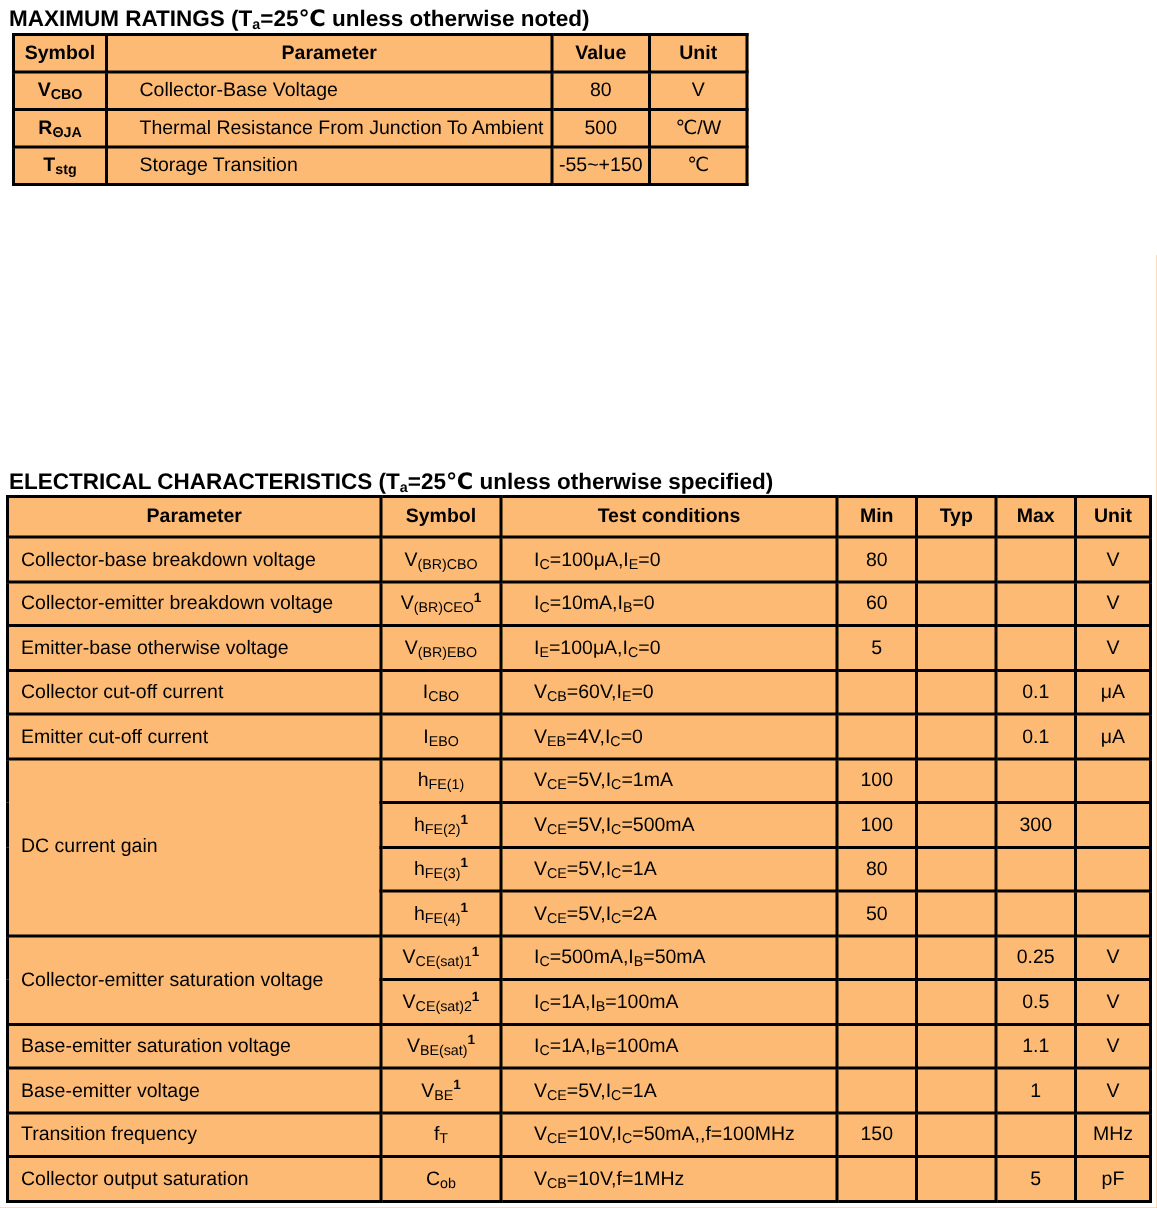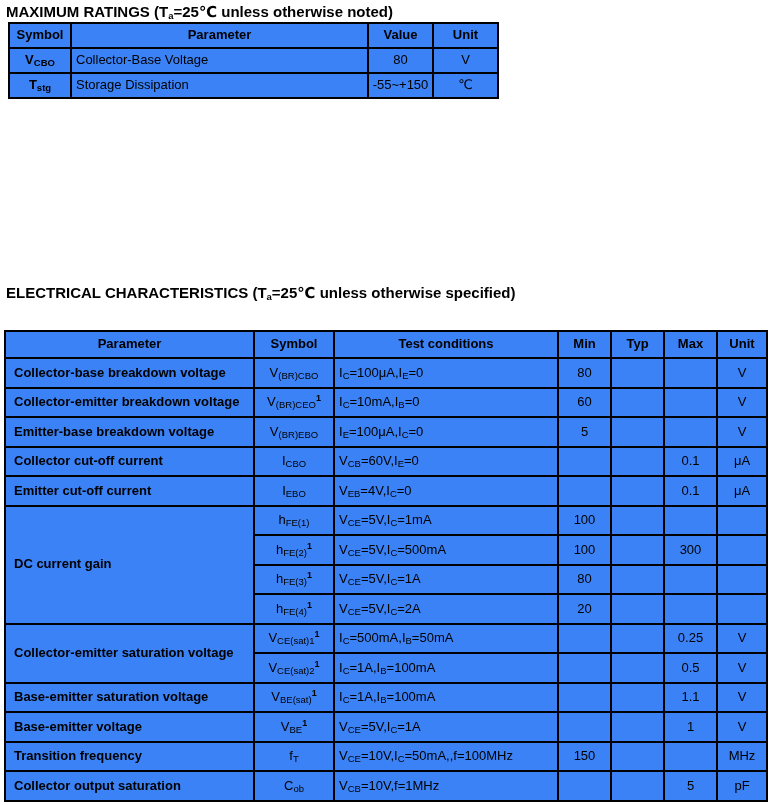--- a/index.html
+++ b/index.html
@@ -5,40 +5,40 @@
   html,body{margin:0;padding:0;}
   body{
     width:771px;height:805px;background:#ffffff;color:#000;
     font-family:"Liberation Sans","DejaVu Sans",sans-serif;
     position:relative;overflow:hidden;
   }
   .title{
     position:absolute;font-weight:bold;font-size:15px;white-space:nowrap;
   }
   #title-max{left:6px;top:3px;}
-  #title-elec{left:6px;top:284px;}
-  table{border-collapse:collapse;table-layout:fixed;position:absolute;background:#3b82f6;}
+  #title-elec{left:6px;top:312px;}
+  table{border-collapse:collapse;table-layout:fixed;position:absolute;background:#fdba74;}
   td,th{
     border:2px solid #000;font-size:13px;overflow:hidden;white-space:nowrap;
     padding:0;line-height:1.1;
   }
   th{font-weight:bold;text-align:center;}
   sub{font-size:9.5px;line-height:0;vertical-align:-2px;}
   sup{font-size:9px;line-height:0;vertical-align:5px;font-weight:bold;}
   
   #max-ratings{left:8px;top:22px;width:489px;}
   #max-ratings tr{height:25px;}
   
   #electrical{left:4px;top:330px;width:762px;}
   #electrical thead tr{height:27px;}
   #electrical tbody tr{height:29.5px;}
   .c-center{text-align:center;}
-  .c-left{text-align:left;padding:0 4px;}
+  .c-left{text-align:left;padding:0 21px;}
   .sym-bold{font-weight:bold;text-align:center;}
-  .param-bold{font-weight:bold;text-align:left;padding:0 8px;white-space:normal;}
+  .param-bold{font-weight:normal;text-align:left;padding:0 8px;white-space:normal;}
 </style>
 </head>
 <body>
 
 <div class="title" id="title-max">MAXIMUM RATINGS (T<sub>a</sub>=25℃ unless otherwise noted)</div>
 
 <table id="max-ratings">
   <colgroup>
     <col style="width:62px">
       <col style="width:297px">
@@ -54,22 +54,28 @@
     </tr>
   </thead>
   <tbody id="max-ratings-body">
       <tr>
         <td class="sym-bold">V<sub>CBO</sub></td>
         <td class="c-left">Collector-Base Voltage</td>
         <td class="c-center">80</td>
         <td class="c-center">V</td>
       </tr>
       <tr>
+        <td class="sym-bold">R<sub>ΘJA</sub></td>
+        <td class="c-left">Thermal Resistance From Junction To Ambient</td>
+        <td class="c-center">500</td>
+        <td class="c-center">℃/W</td>
+      </tr>
+      <tr>
         <td class="sym-bold">T<sub>stg</sub></td>
-        <td class="c-left">Storage Dissipation</td>
+        <td class="c-left">Storage Transition</td>
         <td class="c-center">-55~+150</td>
         <td class="c-center">℃</td>
       </tr>
     </tbody>
 </table>
 
 <div class="title" id="title-elec">ELECTRICAL CHARACTERISTICS (T<sub>a</sub>=25℃ unless otherwise specified)</div>
 
 <table id="electrical">
   <colgroup>
@@ -105,21 +111,21 @@
       <tr>
         <td class="param-bold" rowspan="1">Collector-emitter breakdown voltage</td>
         <td class="c-center">V<sub>(BR)CEO</sub><sup>1</sup></td>
         <td class="c-left">I<sub>C</sub>=10mA,I<sub>B</sub>=0</td>
         <td class="c-center">60</td>
         <td class="c-center"></td>
         <td class="c-center"></td>
         <td class="c-center">V</td>
       </tr>
       <tr>
-        <td class="param-bold" rowspan="1">Emitter-base breakdown voltage</td>
+        <td class="param-bold" rowspan="1">Emitter-base otherwise voltage</td>
         <td class="c-center">V<sub>(BR)EBO</sub></td>
         <td class="c-left">I<sub>E</sub>=100μA,I<sub>C</sub>=0</td>
         <td class="c-center">5</td>
         <td class="c-center"></td>
         <td class="c-center"></td>
         <td class="c-center">V</td>
       </tr>
       <tr>
         <td class="param-bold" rowspan="1">Collector cut-off current</td>
         <td class="c-center">I<sub>CBO</sub></td>
@@ -159,21 +165,21 @@
         <td class="c-center">h<sub>FE(3)</sub><sup>1</sup></td>
         <td class="c-left">V<sub>CE</sub>=5V,I<sub>C</sub>=1A</td>
         <td class="c-center">80</td>
         <td class="c-center"></td>
         <td class="c-center"></td>
         <td class="c-center"></td>
       </tr>
       <tr>
         <td class="c-center">h<sub>FE(4)</sub><sup>1</sup></td>
         <td class="c-left">V<sub>CE</sub>=5V,I<sub>C</sub>=2A</td>
-        <td class="c-center">20</td>
+        <td class="c-center">50</td>
         <td class="c-center"></td>
         <td class="c-center"></td>
         <td class="c-center"></td>
       </tr>
       <tr>
         <td class="param-bold" rowspan="2">Collector-emitter saturation voltage</td>
         <td class="c-center">V<sub>CE(sat)1</sub><sup>1</sup></td>
         <td class="c-left">I<sub>C</sub>=500mA,I<sub>B</sub>=50mA</td>
         <td class="c-center"></td>
         <td class="c-center"></td>

